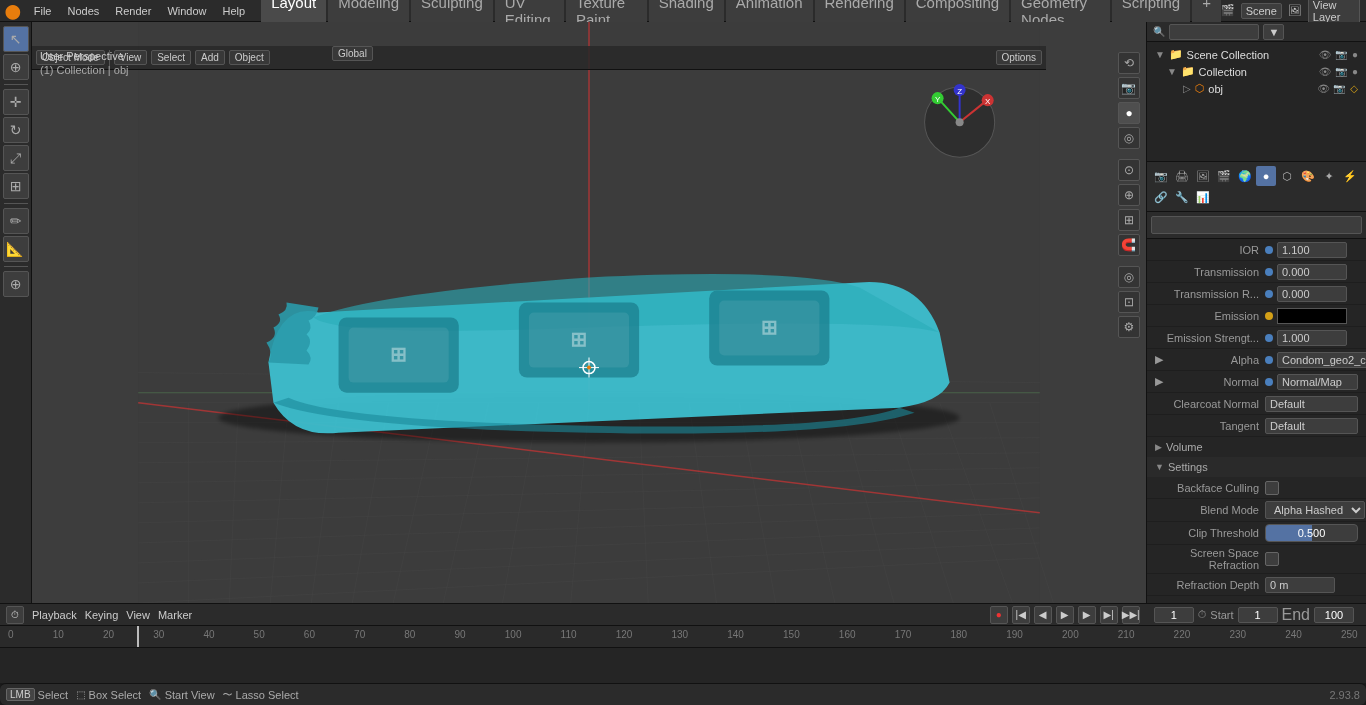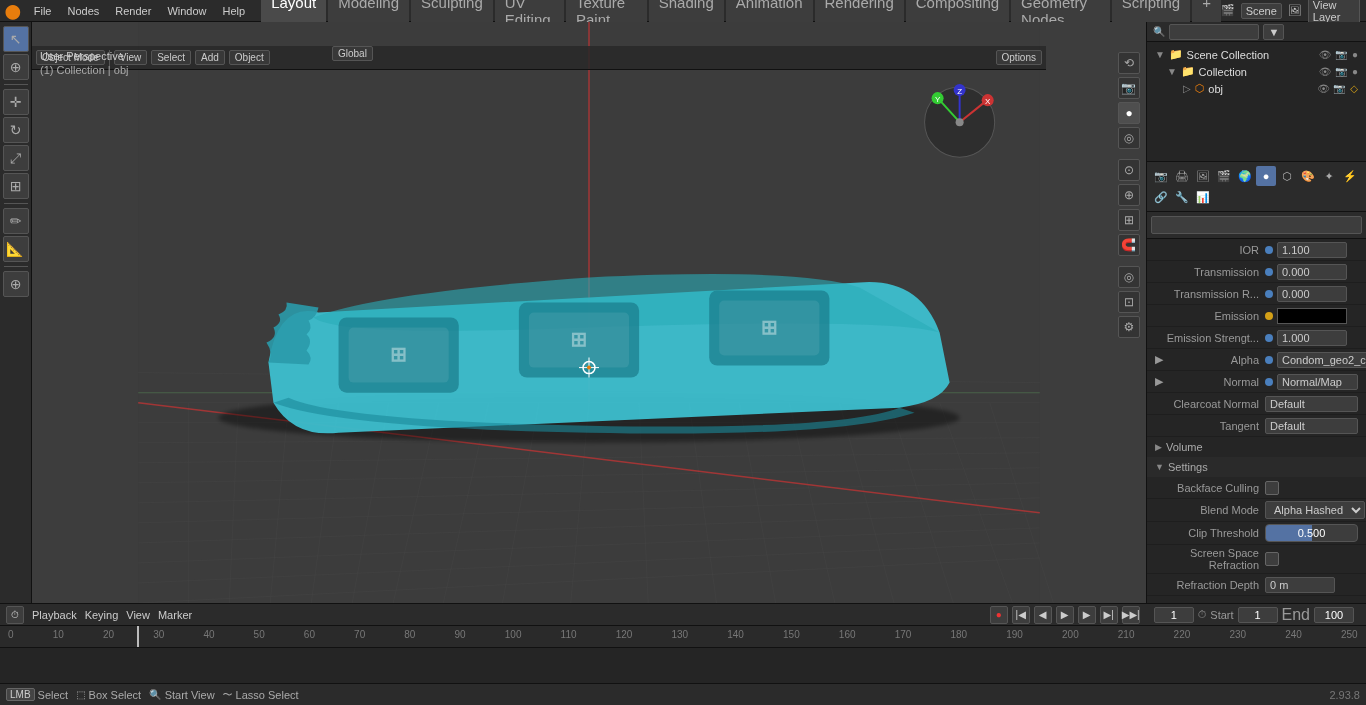--- a/index.html
+++ b/index.html
@@ -430,20 +430,21 @@
       height: 22px;
       background: #2b2b2b;
       border-top: 1px solid #111;
       display: flex;
       align-items: center;
       padding: 0 6px;
       gap: 8px;
       font-size: 11px;
       color: #aaa;
       flex-shrink: 0;
+      border-radius: 6px;
     }
     .status-item {
       display: flex;
       align-items: center;
       gap: 3px;
     }
     .status-key {
       background: #444;
       border: 1px solid #666;
       padding: 0 3px;

